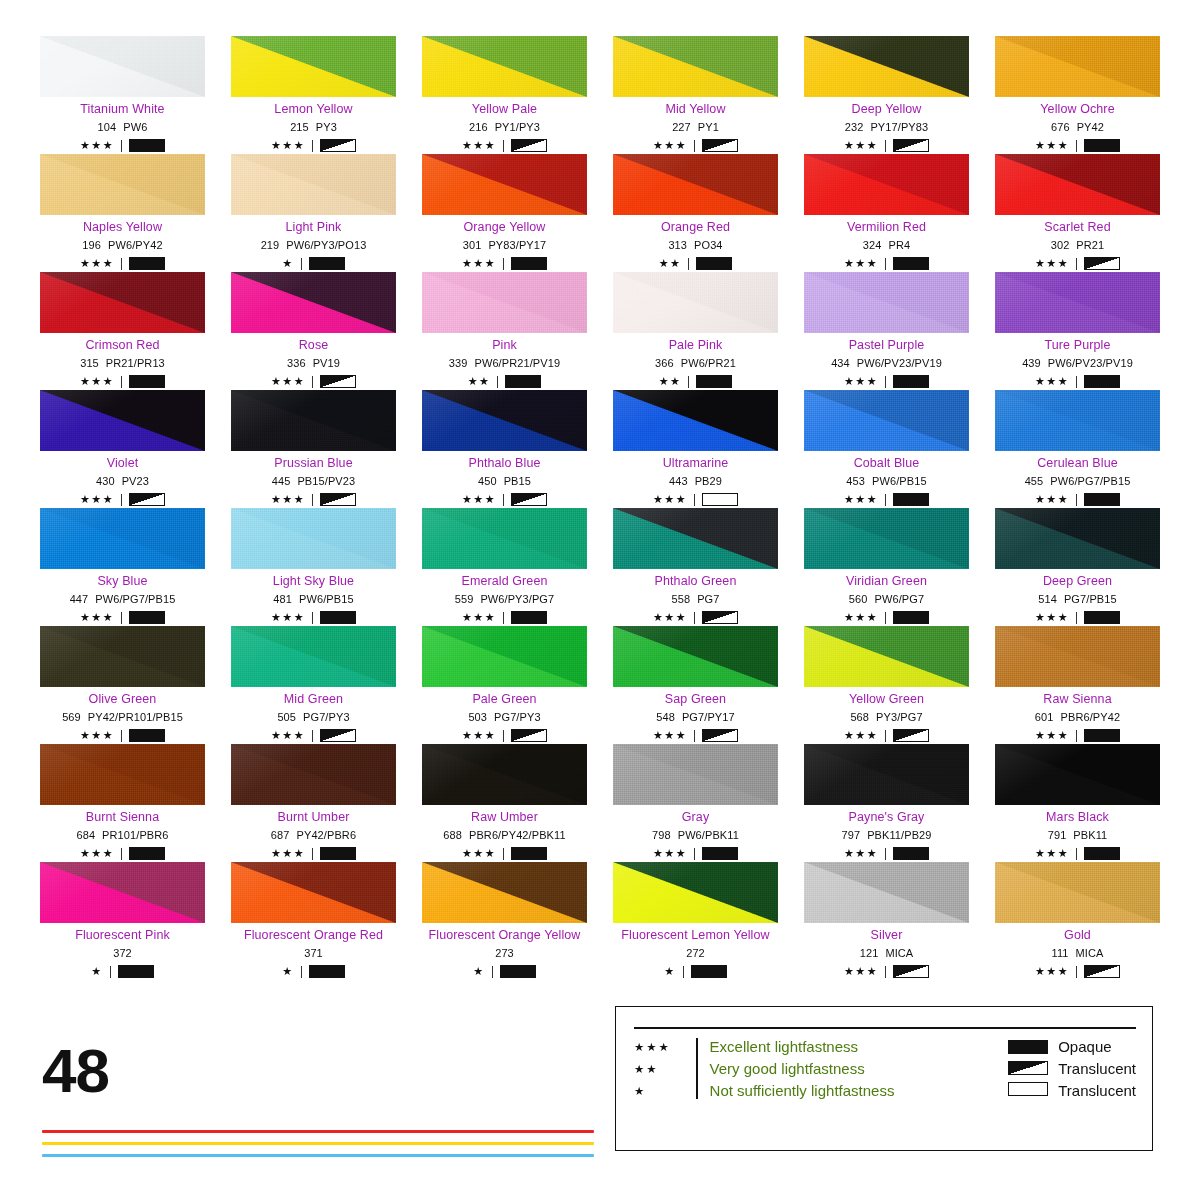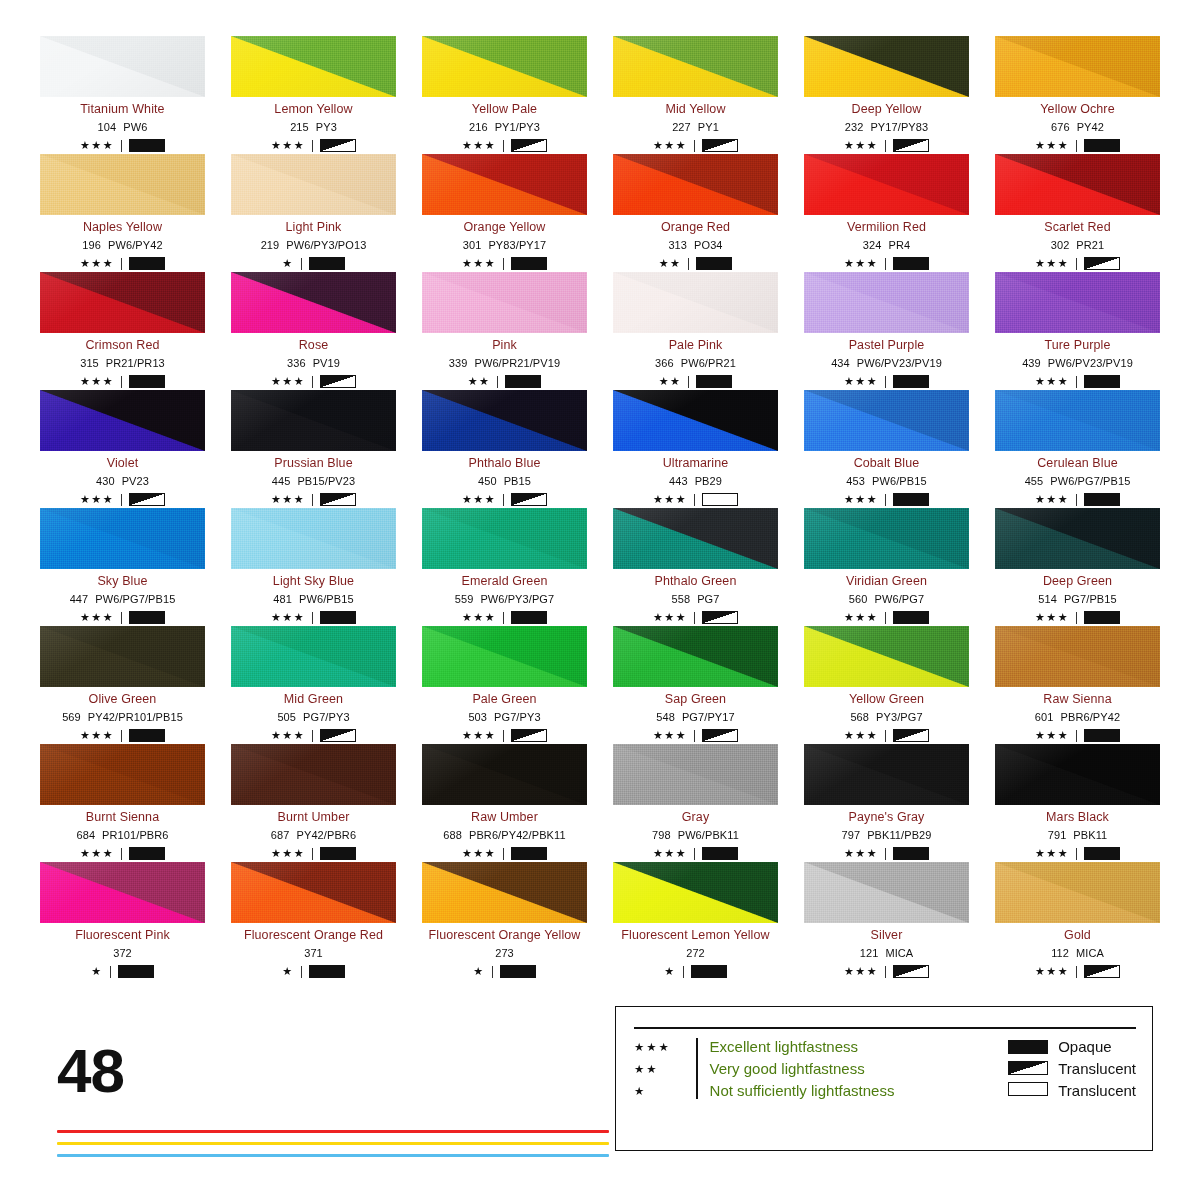--- a/index.html
+++ b/index.html
@@ -48,21 +48,21 @@
     position:absolute;inset:0;
     background:linear-gradient(148deg, rgba(255,255,255,0.10) 0%, rgba(255,255,255,0.0) 38%, rgba(0,0,0,0.04) 100%);
   }
 
   .cname{
     margin-top:6px;
     font-size:12.5px;
     letter-spacing:.1px;
     line-height:1.1;
     text-align:right;
-    color:#7f1d1d;
+    color:#a21caf;
     white-space:nowrap;
   }
   .cmeta{
     margin-top:4px;
     font-size:11px;
     letter-spacing:.1px;
     line-height:1.1;
     text-align:center;
     color:#111;
     white-space:nowrap;
@@ -100,21 +100,21 @@
   .chip.transparent{background:#fff;}
   .chip.translucent{background:#fff;}
   .chip.translucent::after{
     content:"";position:absolute;left:0;top:0;right:0;bottom:0;
     background:linear-gradient(to bottom right,#111 0 50%,transparent 50% 100%);
   }
 
   
   .brandblock{
     position:absolute;
-    left:57px; top:1040px;
+    left:42px; top:1040px;
     width:560px;
   }
   .brandline{
     display:flex;
     align-items:baseline;
     gap:12px;
   }
   .bignum{
     font-size:62px;
     font-weight:bold;
@@ -984,21 +984,21 @@
         </div>
       </div>
       <div class="cell">
         <div class="swatch" style="background: rgb(222, 171, 79);">
           <div class="tone-mass" style="background: rgb(208, 159, 66); clip-path: polygon(100% 0px, 0px 0px, 100% 100%);"></div>
           <div class="weave"></div>
           <div class="sheen"></div>
         </div>
         <div class="cname">Gold</div>
         <div class="cmeta">
-          <span>112</span>
+          <span>111</span>
           <span>MICA</span>
         </div>
         <div class="crate">
           <span class="stars">★★★</span>
           <span class="divider"></span>
           <span class="chip translucent"></span>
         </div>
       </div>
     </div>
 

